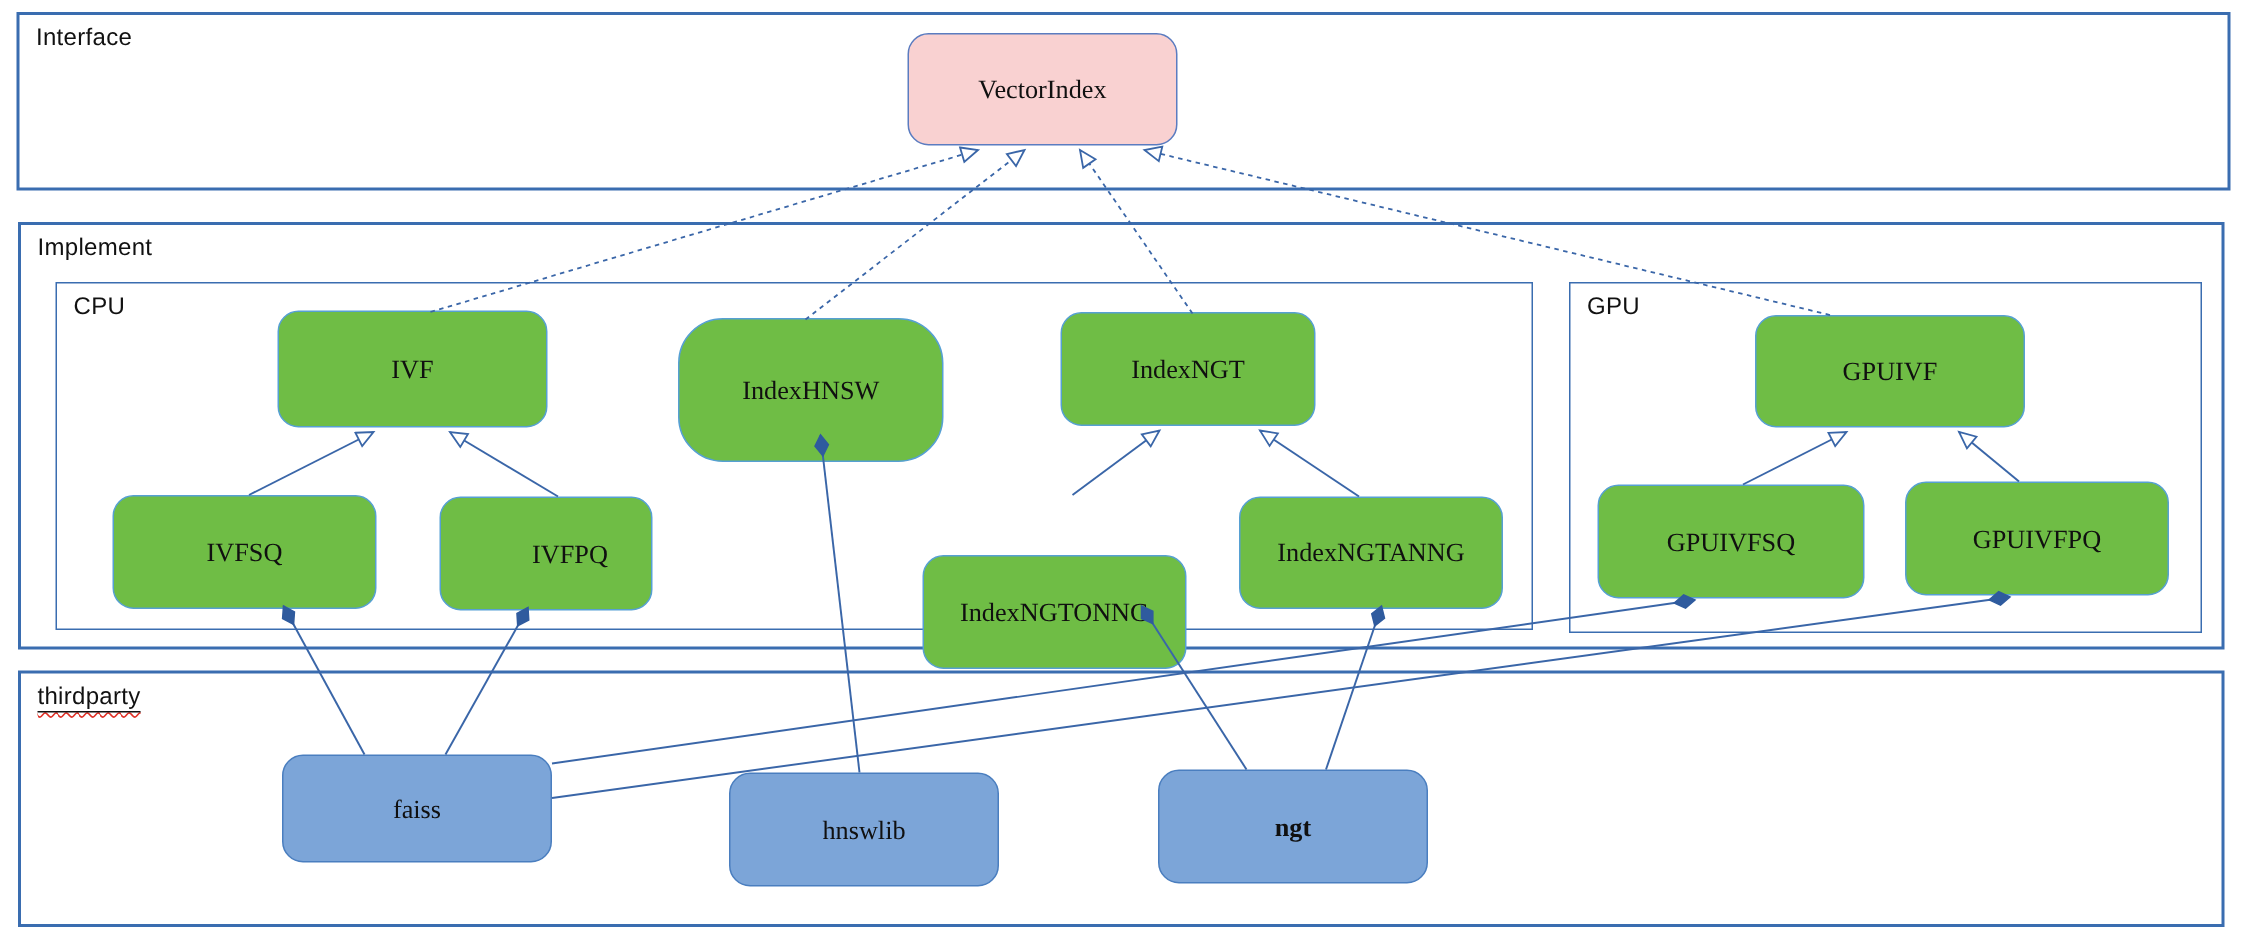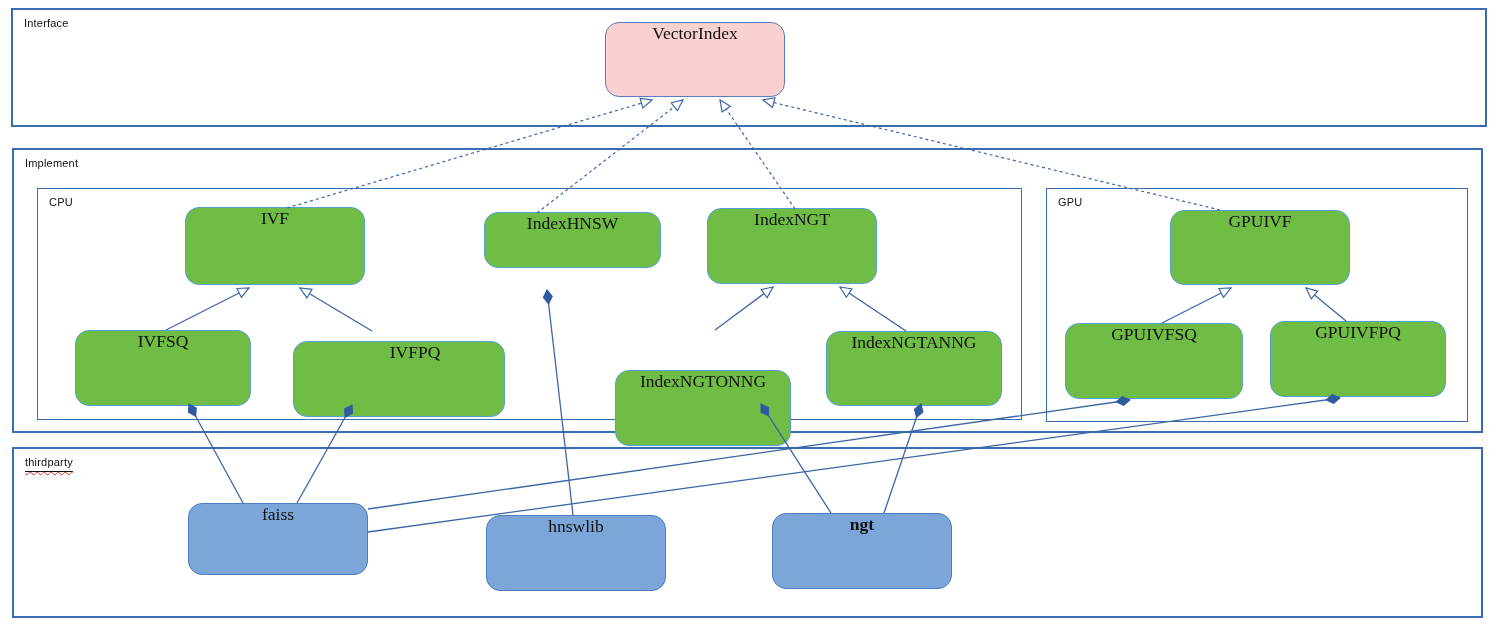--- a/index.html
+++ b/index.html
@@ -12,39 +12,39 @@
   }
   .container{
     position:absolute;
     border:2px solid var(--container_border);
     background:transparent;
     box-sizing:border-box;
   }
   .container-label{
     position:absolute;
     top:7px;left:11px;
-    font-size:11px;
+    font-size:16px;
     color:#111111;
     letter-spacing:.2px;
     white-space:nowrap;
   }
   .squiggle{
     text-decoration:underline wavy var(--spellcheck_squiggle);
     text-decoration-thickness:1px;
     text-underline-offset:5px;
   }
   .squiggle .solid-underline{
     text-decoration:underline solid #111111;
     text-decoration-thickness:1px;
   }
   .node{
     position:absolute;
     box-sizing:border-box;
     border-radius:14px;
-    display:flex;justify-content:center;
+    display:flex;align-items:center;justify-content:center;
     font-family:"Liberation Serif", serif;
     font-size:17.5px;
     color:#101010;
     z-index:2;
     text-align:center;
   }
   .node.iface{
     background:var(--interface_node_fill);
     border:1.6px solid var(--interface_node_border);
   }
@@ -95,37 +95,37 @@
   </div>
 
   <div class="node iface" style="left:605px;top:22px;width:180px;height:75px;">
     <span>VectorIndex</span>
   </div>
 
   <div class="node impl" style="left:185px;top:207px;width:180px;height:78px;">
     <span>IVF</span>
   </div>
 
-  <div class="node impl" style="left:484px;top:212px;width:177px;height:56px;">
+  <div class="node impl" style="left:452px;top:212px;width:177px;height:96px;border-radius:30px;">
     <span>IndexHNSW</span>
   </div>
 
   <div class="node impl" style="left:707px;top:208px;width:170px;height:76px;">
     <span>IndexNGT</span>
   </div>
 
   <div class="node impl" style="left:1170px;top:210px;width:180px;height:75px;">
     <span>GPUIVF</span>
   </div>
 
   <div class="node impl" style="left:75px;top:330px;width:176px;height:76px;">
     <span>IVFSQ</span>
   </div>
 
-  <div class="node impl" style="left:293px;top:341px;width:212px;height:76px;padding-left:32px;">
+  <div class="node impl" style="left:293px;top:331px;width:142px;height:76px;padding-left:32px;">
     <span>IVFPQ</span>
   </div>
 
   <div class="node impl" style="left:615px;top:330px;width:176px;height:76px;margin-top:40px;">
     <span>IndexNGTONNG</span>
   </div>
 
   <div class="node impl" style="left:826px;top:331px;width:176px;height:75px;">
     <span>IndexNGTANNG</span>
   </div>

